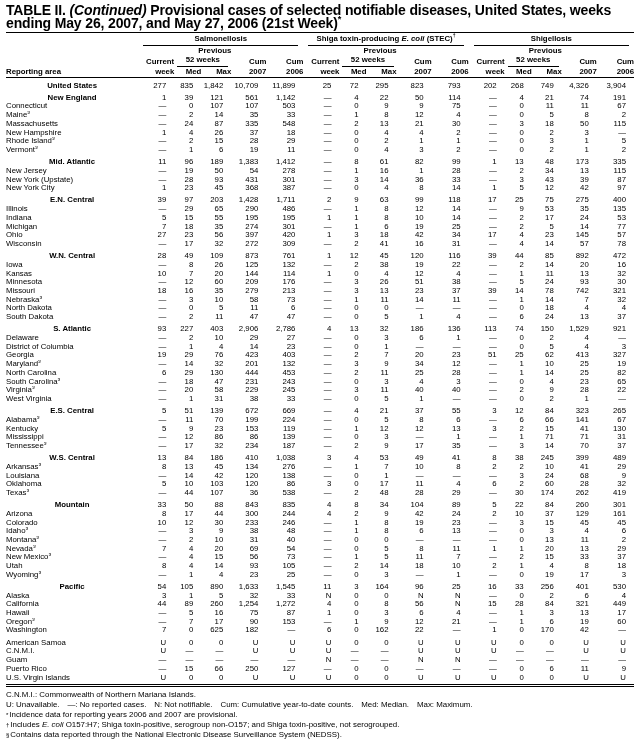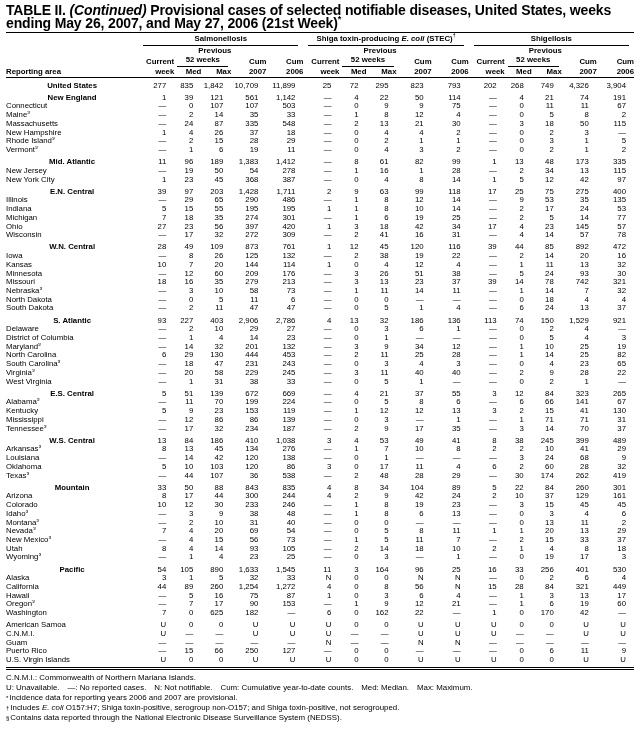--- a/index.html
+++ b/index.html
@@ -300,20 +300,38 @@
           <td class="num">16</td>
           <td class="num">1</td>
           <td class="num">28</td>
           <td class="num">—</td>
           <td class="num">2</td>
           <td class="num">34</td>
           <td class="num">13</td>
           <td class="num">115</td>
         </tr>
         <tr class="">
+          <td class="area">New York (Upstate)</td>
+          <td class="num">—</td>
+          <td class="num">28</td>
+          <td class="num">93</td>
+          <td class="num">431</td>
+          <td class="num">301</td>
+          <td class="num">—</td>
+          <td class="num">3</td>
+          <td class="num">14</td>
+          <td class="num">36</td>
+          <td class="num">33</td>
+          <td class="num">—</td>
+          <td class="num">3</td>
+          <td class="num">43</td>
+          <td class="num">39</td>
+          <td class="num">87</td>
+        </tr>
+        <tr class="">
           <td class="area">New York City</td>
           <td class="num">1</td>
           <td class="num">23</td>
           <td class="num">45</td>
           <td class="num">368</td>
           <td class="num">387</td>
           <td class="num">—</td>
           <td class="num">0</td>
           <td class="num">4</td>
           <td class="num">8</td>
@@ -622,20 +640,38 @@
           <td class="num">—</td>
           <td class="num">0</td>
           <td class="num">1</td>
           <td class="num">—</td>
           <td class="num">—</td>
           <td class="num">—</td>
           <td class="num">0</td>
           <td class="num">5</td>
           <td class="num">4</td>
           <td class="num">3</td>
+        </tr>
+        <tr class="">
+          <td class="area">Georgia</td>
+          <td class="num">19</td>
+          <td class="num">29</td>
+          <td class="num">76</td>
+          <td class="num">423</td>
+          <td class="num">403</td>
+          <td class="num">—</td>
+          <td class="num">2</td>
+          <td class="num">7</td>
+          <td class="num">20</td>
+          <td class="num">23</td>
+          <td class="num">51</td>
+          <td class="num">25</td>
+          <td class="num">62</td>
+          <td class="num">413</td>
+          <td class="num">327</td>
         </tr>
         <tr class="">
           <td class="area">Maryland<sup>§</sup></td>
           <td class="num">—</td>
           <td class="num">14</td>
           <td class="num">32</td>
           <td class="num">201</td>
           <td class="num">132</td>
           <td class="num">—</td>
           <td class="num">3</td>

